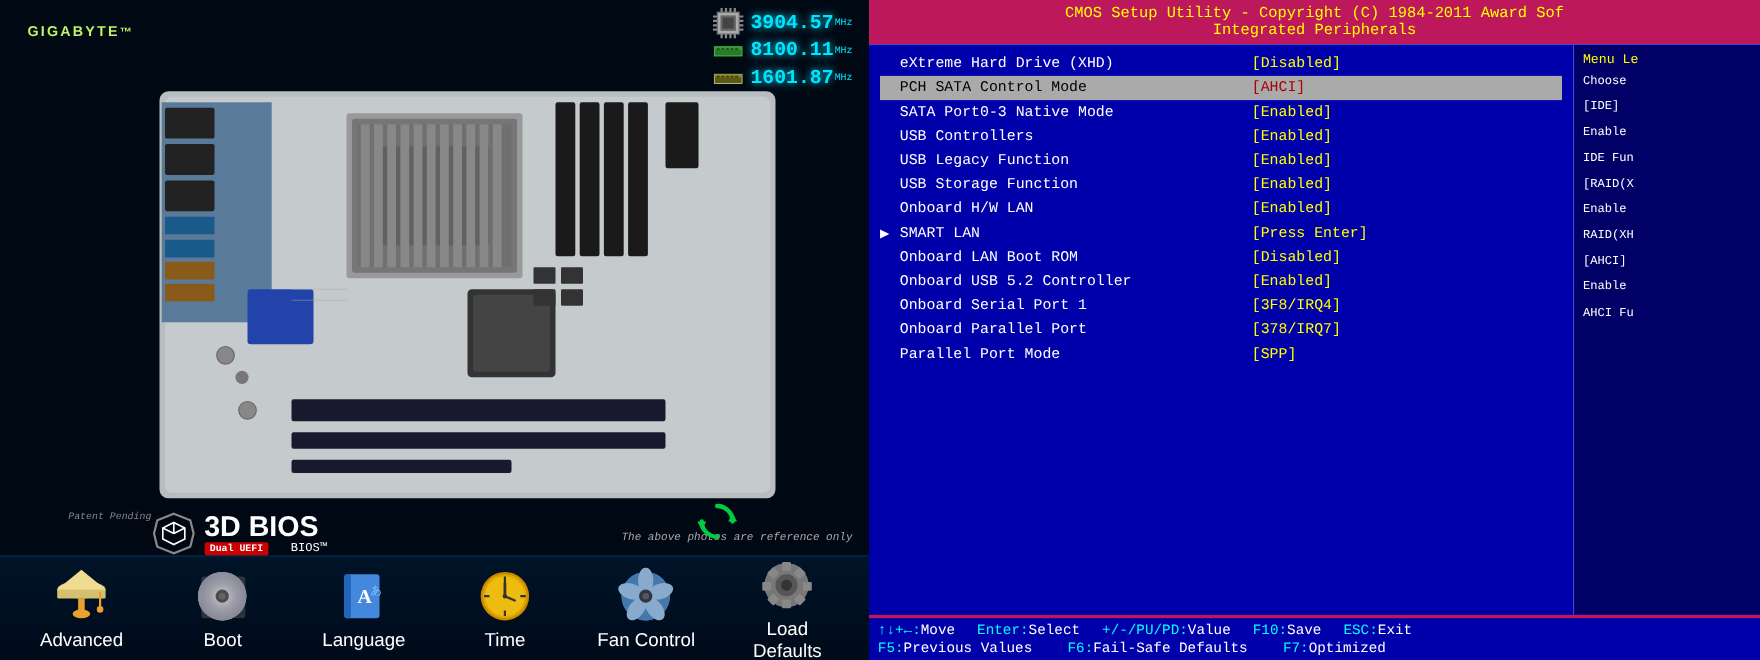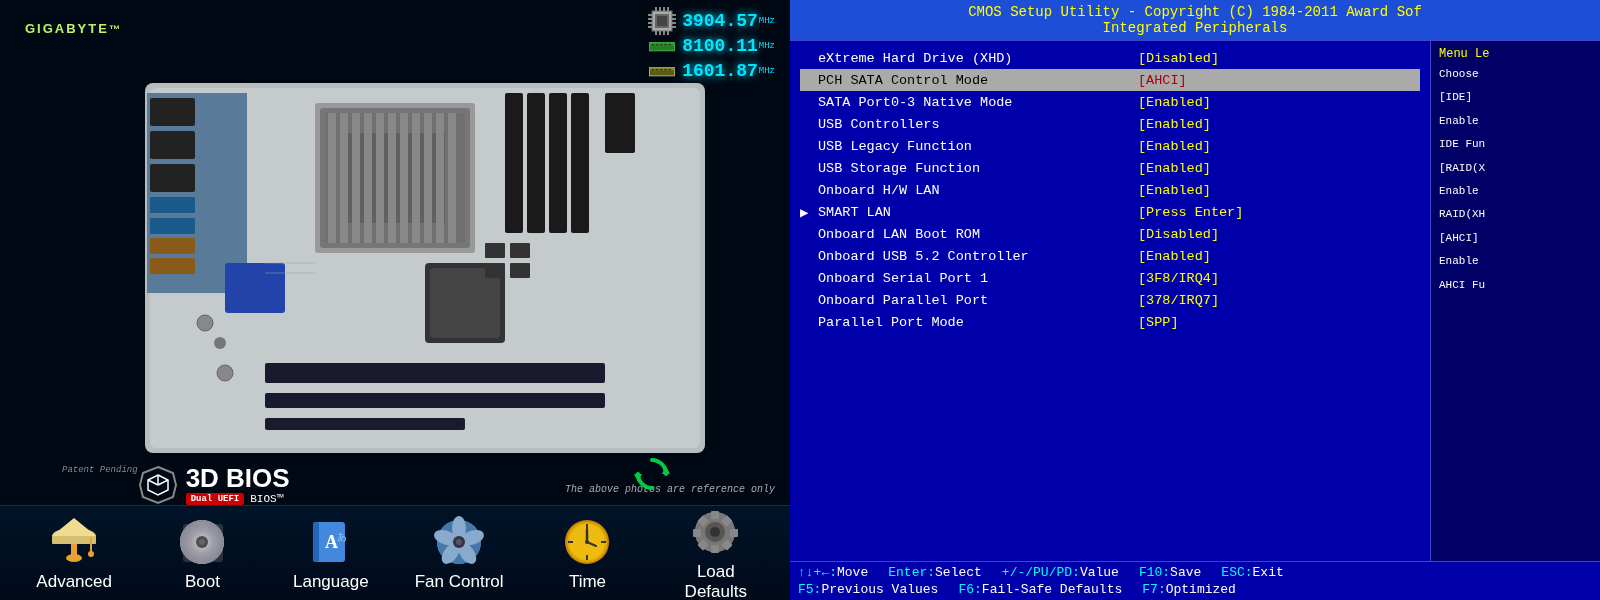--- a/index.html
+++ b/index.html
@@ -138,21 +138,21 @@
     .bios-3d-big {
       color: white;
       font-size: 26px;
       font-weight: 900;
       font-family: Arial, sans-serif;
       line-height: 1;
     }
     .bios-subtitle {
       display: flex;
       align-items: flex-end;
-      gap: 6px;
+      gap: 20px;
       margin-top: 2px;
     }
     .dual-badge {
       background: #cc0000;
       color: white;
       font-size: 9px;
       font-weight: bold;
       padding: 1px 5px;
       border-radius: 2px;
     }
@@ -203,21 +203,21 @@
       height: 600px;
       background: #0000aa;
       color: white;
       font-family: 'Courier New', monospace;
       font-size: 14px;
       display: flex;
       flex-direction: column;
     }
 
     .bios-header {
-      background: #1d4ed8;
+      background: #be185d;
       color: #ffff00;
       text-align: center;
       padding: 4px 0;
       font-size: 14px;
       border-bottom: 1px solid #4444cc;
       font-weight: normal;
     }
 
     .bios-body {
       display: flex;
@@ -274,35 +274,35 @@
 
     .bios-arrow {
       color: white;
       margin-right: 4px;
       font-size: 14px;
       width: 14px;
     }
 
     .bios-footer {
       background: #0000aa;
-      border-top: 1px solid #be185d;
+      border-top: 3px solid #be185d;
       padding: 3px 8px;
       font-size: 13px;
     }
 
     .bios-footer-row1 {
       display: flex;
       gap: 20px;
       color: white;
       margin-bottom: 2px;
     }
 
     .bios-footer-row2 {
       display: flex;
-      gap: 20px;
+      gap: 32px;
       color: white;
     }
 
     .footer-key {
       color: #00ffff;
     }
 
     .help-title {
       color: #ffff00;
       margin-bottom: 6px;
@@ -533,54 +533,54 @@
           <text x="22" y="32" font-size="10" fill="#88ccff" font-family="serif" dx="12" dy="-8">あ</text>
         </svg>
       </div>
       <span class="nav-label">Language</span>
     </div>
 
     <div class="nav-item">
       <div class="nav-icon-wrap">
         <svg width="55" height="52" viewBox="0 0 55 52">
 
+          <circle cx="27" cy="26" r="22" fill="#cc8800"></circle>
+          <circle cx="27" cy="26" r="20" fill="#ddaa00"></circle>
+          <circle cx="27" cy="26" r="18" fill="#eebb11"></circle>
+
+          <line x1="27" y1="8" x2="27" y2="13" stroke="#333" stroke-width="2"></line>
+          <line x1="27" y1="39" x2="27" y2="44" stroke="#333" stroke-width="2"></line>
+          <line x1="8" y1="26" x2="13" y2="26" stroke="#333" stroke-width="2"></line>
+          <line x1="41" y1="26" x2="46" y2="26" stroke="#333" stroke-width="2"></line>
+
+          <line x1="27" y1="26" x2="27" y2="14" stroke="#333" stroke-width="2.5" stroke-linecap="round"></line>
+          <line x1="27" y1="26" x2="36" y2="30" stroke="#333" stroke-width="2" stroke-linecap="round"></line>
+          <circle cx="27" cy="26" r="2" fill="#333"></circle>
+        </svg>
+      </div>
+      <span class="nav-label">Time</span>
+    </div>
+
+    <div class="nav-item">
+      <div class="nav-icon-wrap">
+        <svg width="55" height="52" viewBox="0 0 55 52">
+
           <circle cx="27" cy="26" r="22" fill="#6699cc"></circle>
           <circle cx="27" cy="26" r="22" fill="#4477aa"></circle>
 
           <ellipse cx="27" cy="12" rx="7" ry="12" fill="#88aacc" transform="rotate(0 27 26)"></ellipse>
           <ellipse cx="27" cy="12" rx="7" ry="12" fill="#88aacc" transform="rotate(72 27 26)"></ellipse>
           <ellipse cx="27" cy="12" rx="7" ry="12" fill="#88aacc" transform="rotate(144 27 26)"></ellipse>
           <ellipse cx="27" cy="12" rx="7" ry="12" fill="#88aacc" transform="rotate(216 27 26)"></ellipse>
           <ellipse cx="27" cy="12" rx="7" ry="12" fill="#88aacc" transform="rotate(288 27 26)"></ellipse>
           <circle cx="27" cy="26" r="6" fill="#334"></circle>
           <circle cx="27" cy="26" r="3" fill="#556"></circle>
         </svg>
       </div>
       <span class="nav-label">Fan Control</span>
-    </div>
-
-    <div class="nav-item">
-      <div class="nav-icon-wrap">
-        <svg width="55" height="52" viewBox="0 0 55 52">
-
-          <circle cx="27" cy="26" r="22" fill="#cc8800"></circle>
-          <circle cx="27" cy="26" r="20" fill="#ddaa00"></circle>
-          <circle cx="27" cy="26" r="18" fill="#eebb11"></circle>
-
-          <line x1="27" y1="8" x2="27" y2="13" stroke="#333" stroke-width="2"></line>
-          <line x1="27" y1="39" x2="27" y2="44" stroke="#333" stroke-width="2"></line>
-          <line x1="8" y1="26" x2="13" y2="26" stroke="#333" stroke-width="2"></line>
-          <line x1="41" y1="26" x2="46" y2="26" stroke="#333" stroke-width="2"></line>
-
-          <line x1="27" y1="26" x2="27" y2="14" stroke="#333" stroke-width="2.5" stroke-linecap="round"></line>
-          <line x1="27" y1="26" x2="36" y2="30" stroke="#333" stroke-width="2" stroke-linecap="round"></line>
-          <circle cx="27" cy="26" r="2" fill="#333"></circle>
-        </svg>
-      </div>
-      <span class="nav-label">Time</span>
     </div>
 
     <div class="nav-item">
       <div class="nav-icon-wrap">
         <svg width="55" height="52" viewBox="0 0 55 52">
 
           <circle cx="27" cy="26" r="20" fill="#888"></circle>
           <circle cx="27" cy="26" r="20" fill="#777"></circle>
 
           <rect x="23" y="5" width="8" height="8" fill="#888" rx="1"></rect>

